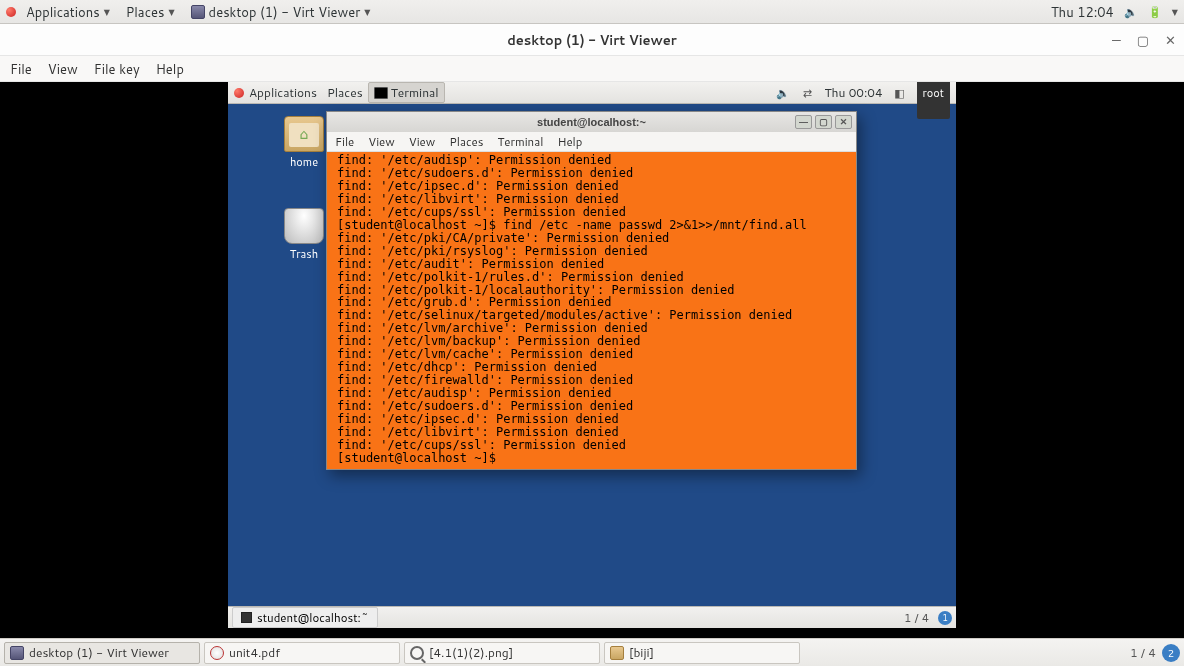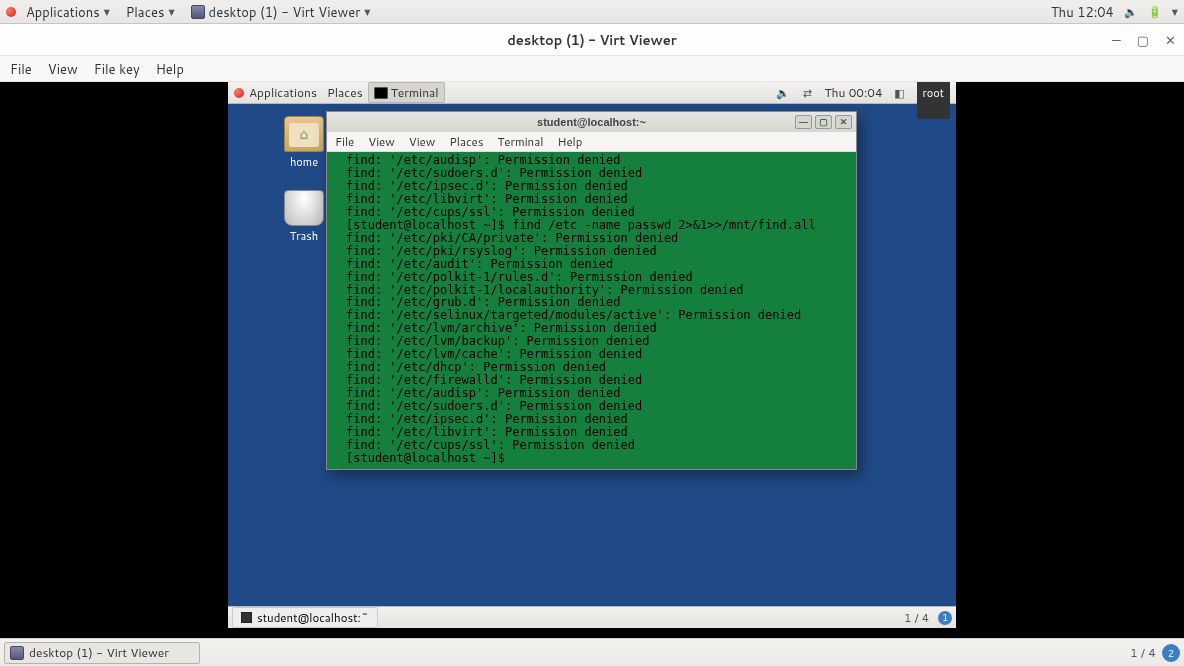--- a/index.html
+++ b/index.html
@@ -40,21 +40,21 @@
   .home-folder::after { content:"⌂"; position:absolute; left:0; right:0; top:7px; text-align:center; color:#7a5; font-size:14px;}
   .trash-can { background: radial-gradient(ellipse at 50% 20%, #fff, #bbb); border-radius: 4px 4px 8px 8px; border: 1px solid #888; }
 
   
   .term-window { position: absolute; left: 98px; top: 29px; width: 531px; background: #fff; border: 1px solid #888; box-shadow: 4px 6px 14px rgba(0,0,0,.4); }
   .term-titlebar { height: 20px; background: linear-gradient(#e7e6e4,#d7d6d3); display: flex; align-items: center; justify-content: center; font: bold 11px sans-serif; color: #444; position: relative; }
   .term-titlebar .tbtns { position: absolute; right: 4px; display: flex; gap: 3px; }
   .term-titlebar .tb { width: 17px; height: 14px; background: #d3d7cf; border: 1px solid #999; border-radius: 2px; display: flex; align-items: center; justify-content: center; font-size: 9px; color: #555; cursor: pointer; }
   .term-menubar { height: 20px; background: #f6f5f3; border-bottom: 1px solid #ddd; display: flex; align-items: center; gap: 14px; padding: 0 8px; font-size: 11.5px; color: #333; }
   .term-menubar span { cursor: pointer; }
-  .term-body { padding: 2px 2px 4px 19px; font: 12px/1.08 "DejaVu Sans Mono", monospace; color: #000; white-space: pre; background: #15803d; }
+  .term-body { padding: 2px 2px 4px 10px; font: 12px/1.08 "DejaVu Sans Mono", monospace; color: #000; white-space: pre; background: #f97316; }
 
   
   .guest-taskbar { position: absolute; bottom: 0; left: 0; right: 0; height: 22px; background: linear-gradient(#f2f1ef,#e4e3e0); border-top: 1px solid #bab8b3; display: flex; align-items: center; padding: 0 4px; font-size: 11.5px; }
   .gt-task { display: flex; align-items: center; gap: 5px; background: #eee; border: 1px solid #ccc; padding: 1px 8px; border-radius: 2px; cursor: pointer; }
   .gt-task .sq { width: 11px; height: 11px; background: #333; border: 1px solid #222; }
   .guest-taskbar .spacer { flex: 1; }
   .pager-txt { color: #555; margin-right: 6px; }
   .ws-ind { width: 14px; height: 14px; border-radius: 50%; background: #3a7ec4; color: #fff; font-size: 9px; display: flex; align-items: center; justify-content: center; margin-left: 3px; }
 
   
@@ -138,21 +138,21 @@
         <span>Thu 00:04</span>
         <span class="mini-icon">◧</span>
         <span class="root-pill">root</span>
       </div>
     </div>
 
     <div class="desk-icon" style="left:46px; top:34px;">
       <div class="di-img home-folder"></div>
       <div>home</div>
     </div>
-    <div class="desk-icon" style="left:46px; top:108px;">
+    <div class="desk-icon" style="left:46px; top:126px;">
       <div class="di-img trash-can"></div>
       <div>Trash</div>
     </div>
 
     <div class="term-window">
       <div class="term-titlebar">
         <span>student@localhost:~</span>
         <div class="tbtns">
           <div class="tb">—</div>
           <div class="tb">▢</div>
@@ -204,17 +204,29 @@
     </div>
 
   </div>
 </div>
 
 <div class="outer-taskbar">
   <div class="task active">
     <span class="tic monitor"></span>
     <span>desktop (1) - Virt Viewer</span>
   </div>
+  <div class="task">
+    <span class="tic pdf"></span>
+    <span>unit4.pdf</span>
+  </div>
+  <div class="task">
+    <span class="tic loupe"></span>
+    <span>[4.1(1)(2).png]</span>
+  </div>
+  <div class="task">
+    <span class="tic folder"></span>
+    <span>[biji]</span>
+  </div>
   <div class="ot-right">
     <span style="color:#555;">1 / 4</span>
     <span class="ws2">2</span>
   </div>
 </div>
 
 </body></html>

